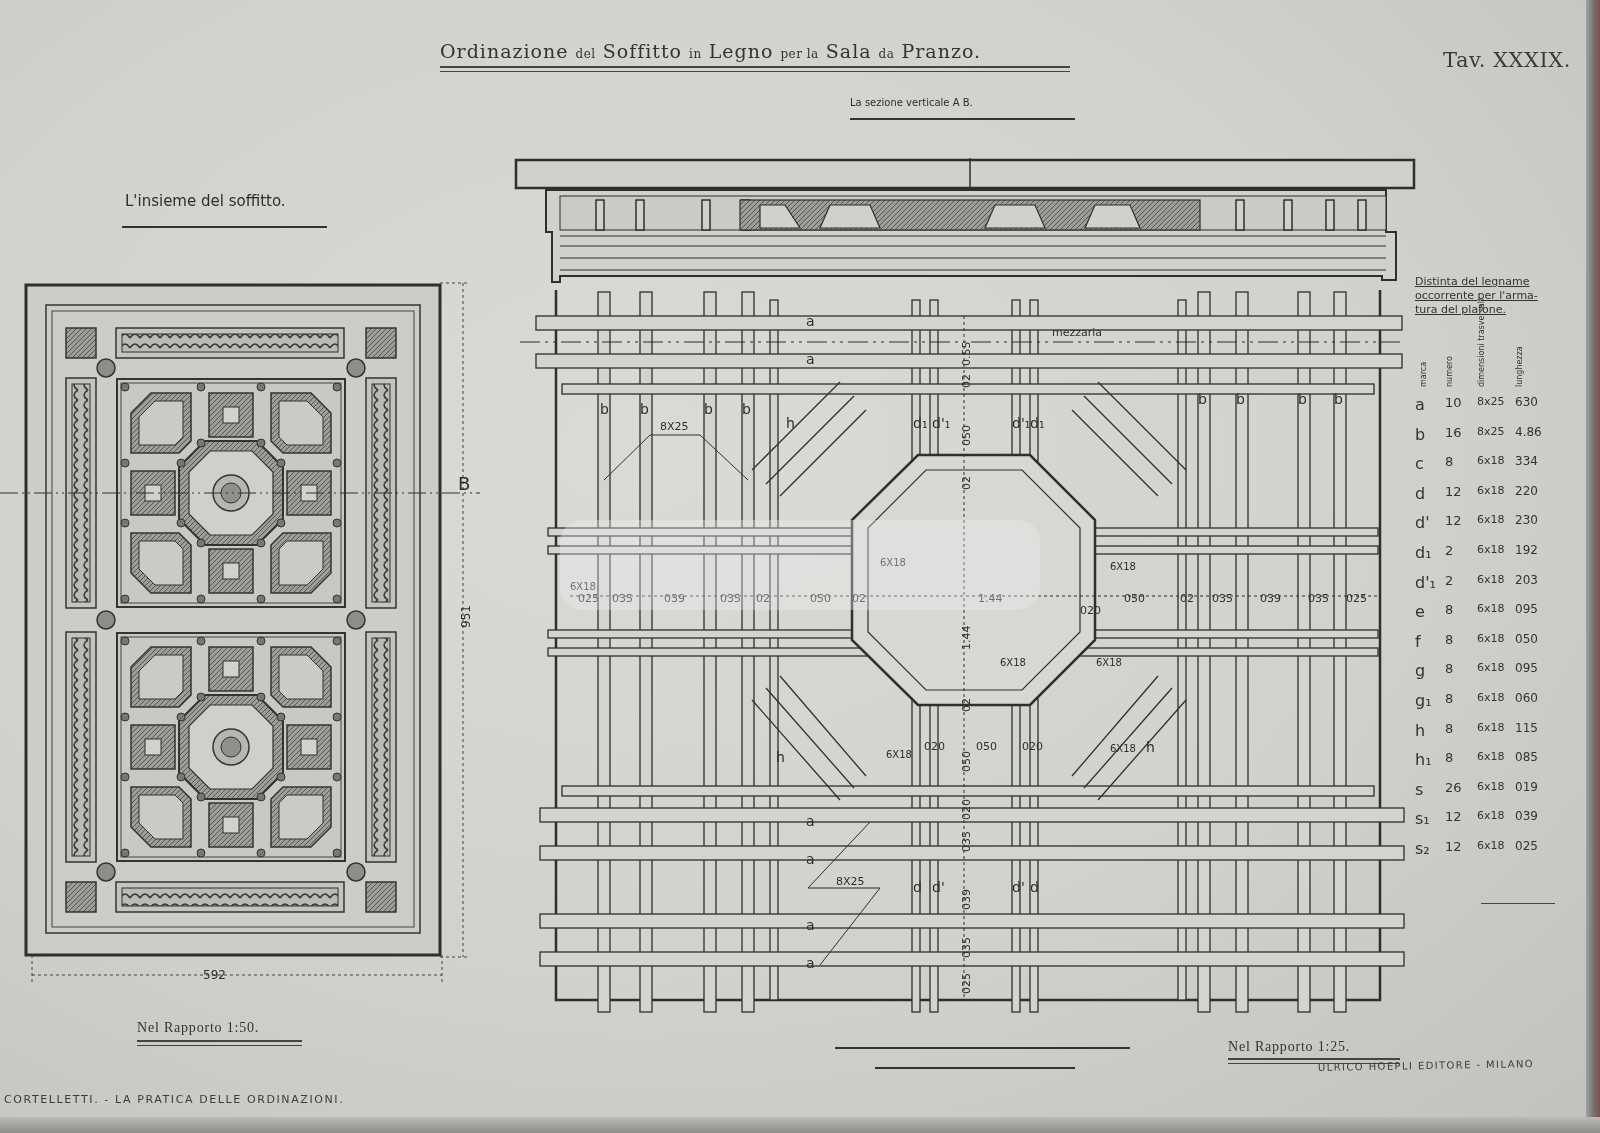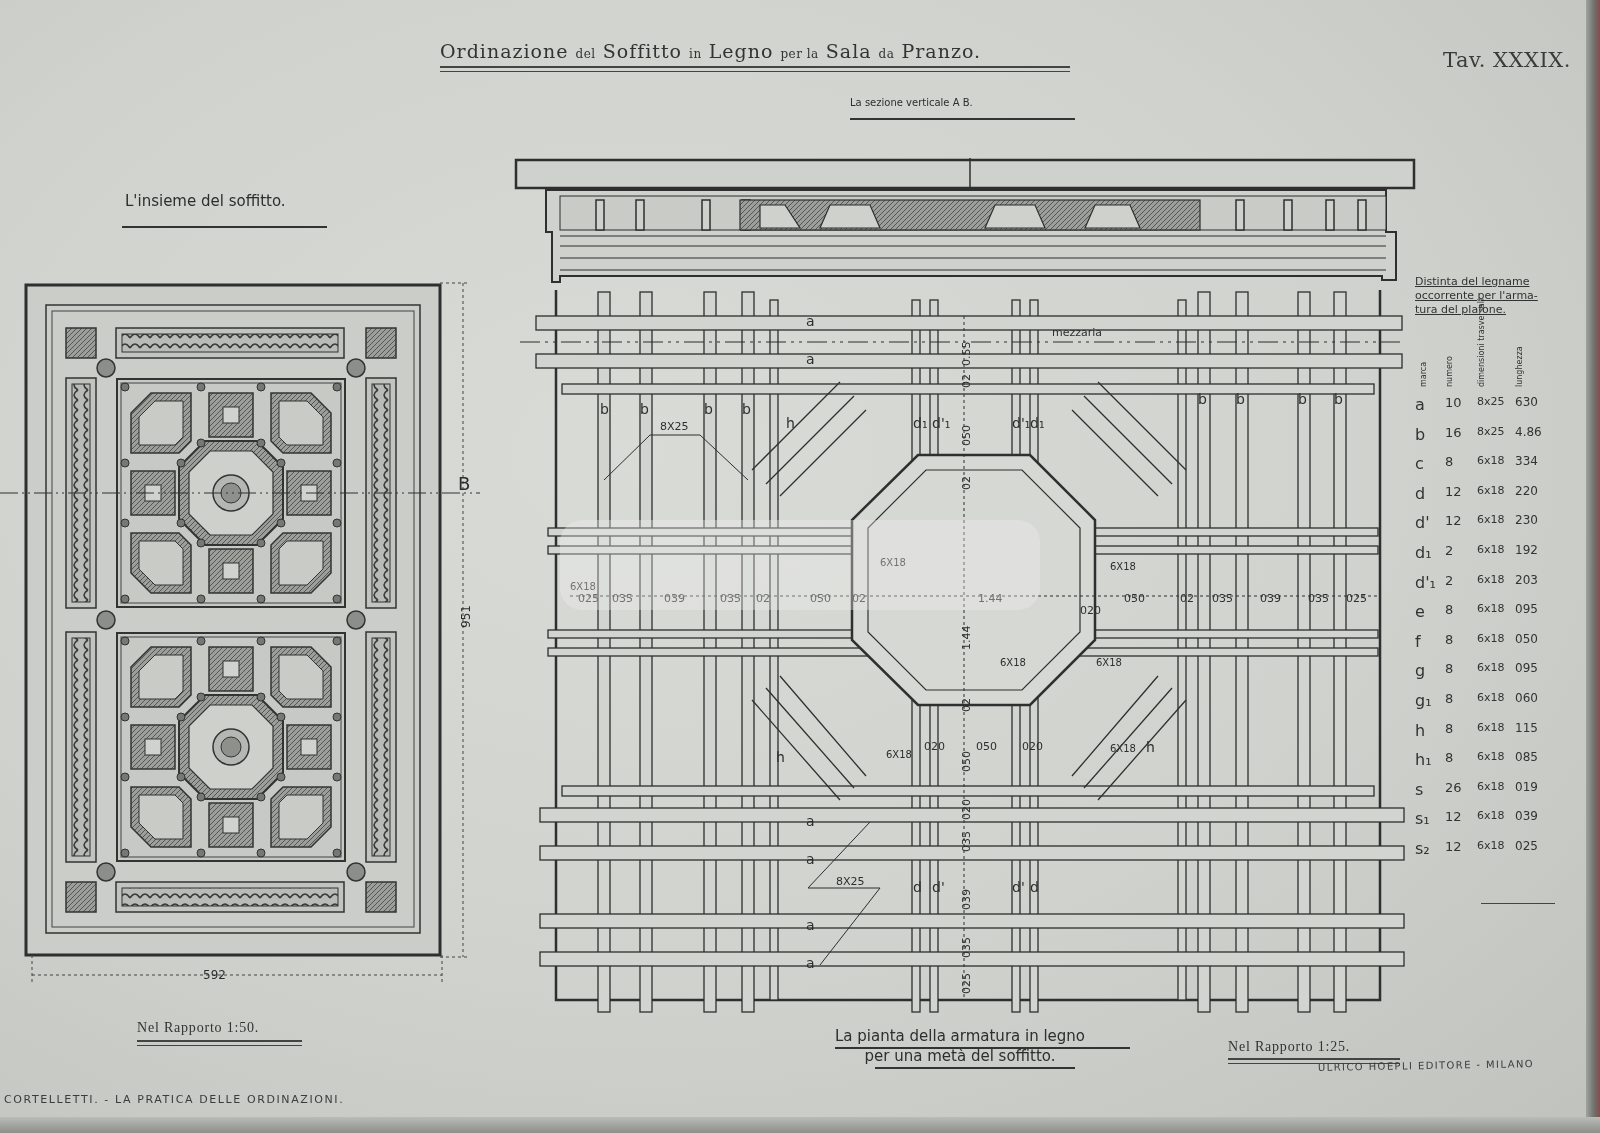--- a/index.html
+++ b/index.html
@@ -460,24 +460,20 @@
           <span class="c3">6x18</span>
           <span class="c4">025</span>
         </div>
     </div>
     <div style="position:absolute;left:66px;top:628px;width:74px;border-top:1.5px solid #444;"></div>
   </div>
 
   <div class="scale" style="left:137px;top:1020px;">Nel Rapporto 1:50.</div>
   <div class="scale-rule" style="left:137px;top:1040px;width:165px;"></div>
 
-  <div class="caption hand">
-    <div>La pianta della armatura in legno</div>
-    <div>per una metà del soffitto.</div>
-  </div>
   <div class="caption-rule1"></div>
   <div class="caption-rule2"></div>
 
   <div class="scale" style="left:1228px;top:1039px;">Nel Rapporto 1:25.</div>
   <div class="scale-rule" style="left:1228px;top:1058px;width:172px;"></div>
 
   <div class="footer-left">CORTELLETTI. - LA PRATICA DELLE ORDINAZIONI.</div>
   <div class="footer-right">ULRICO HOEPLI EDITORE - MILANO</div>
 
   <div class="rightedge"></div>

